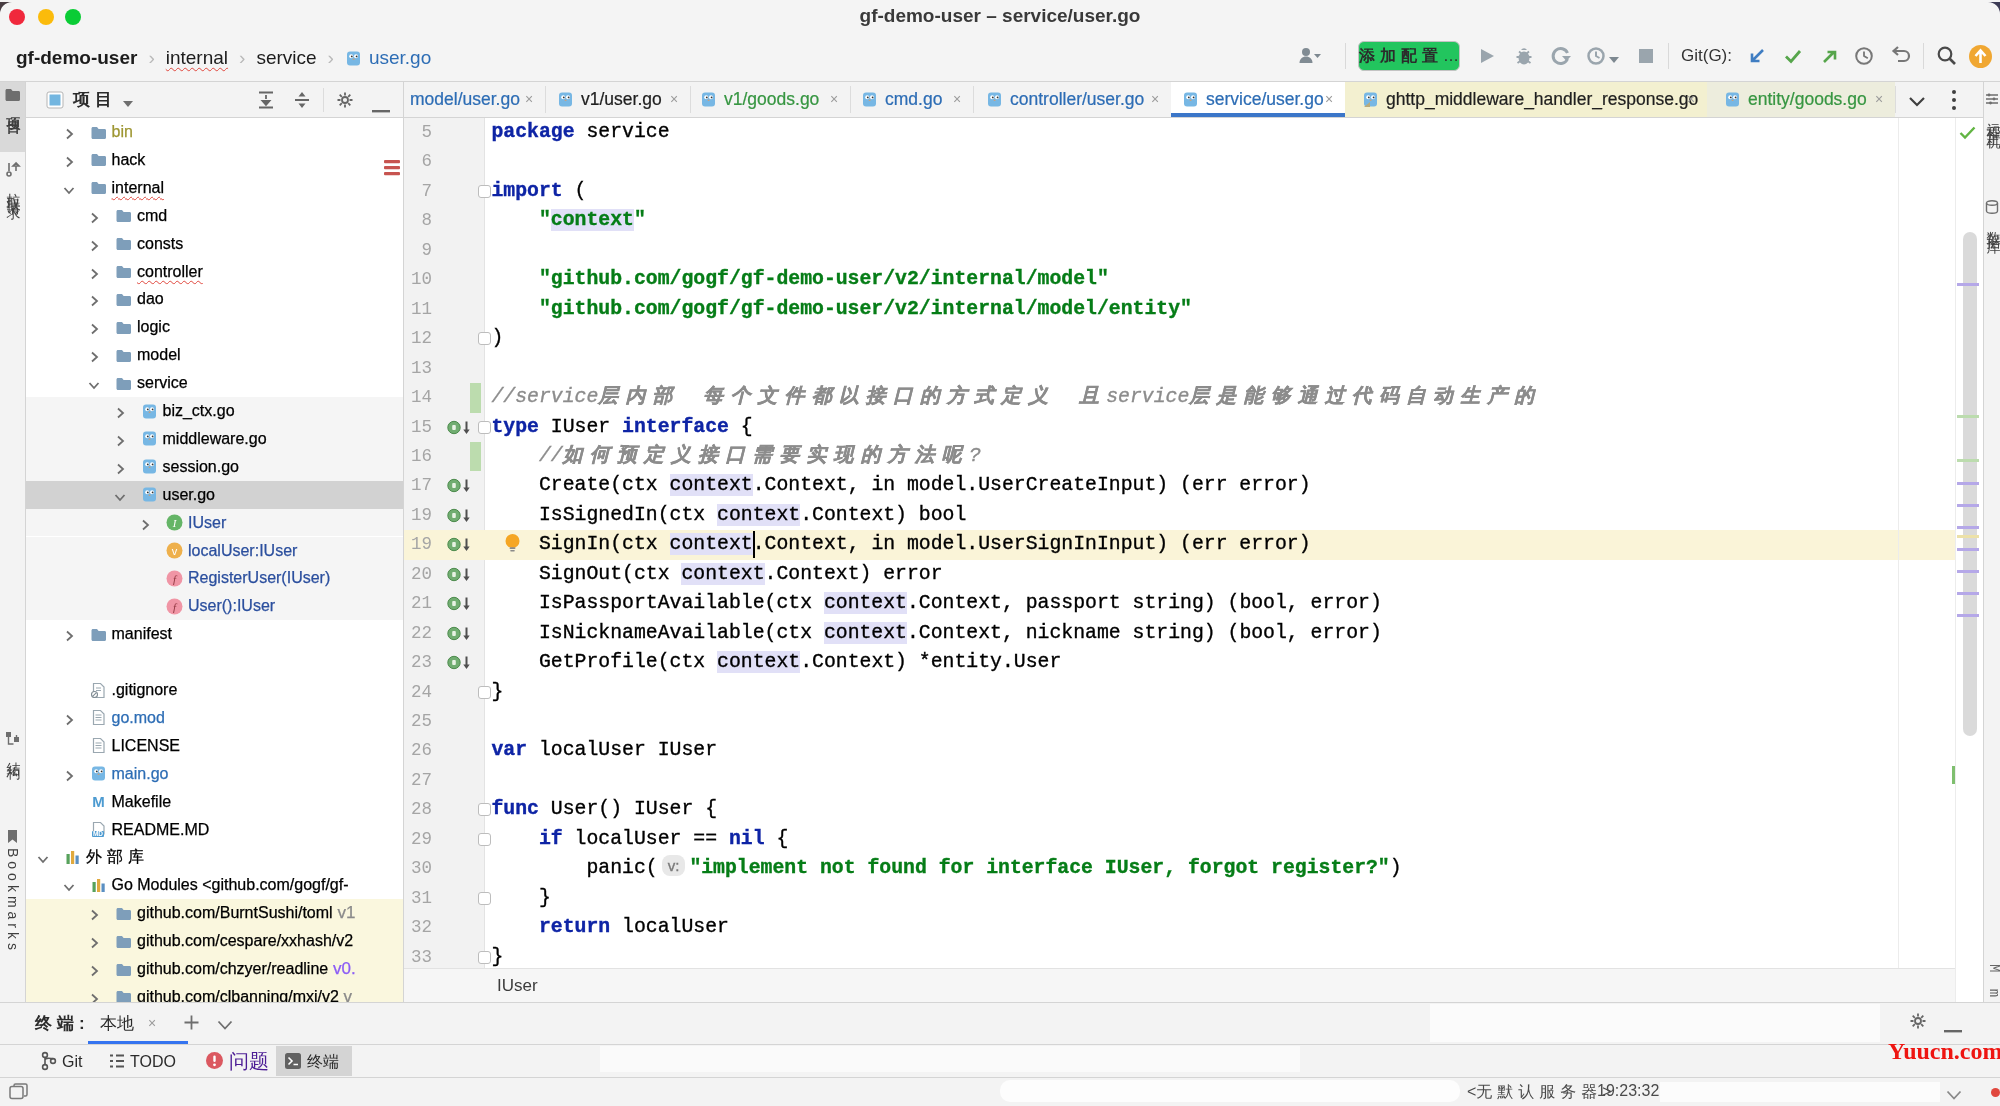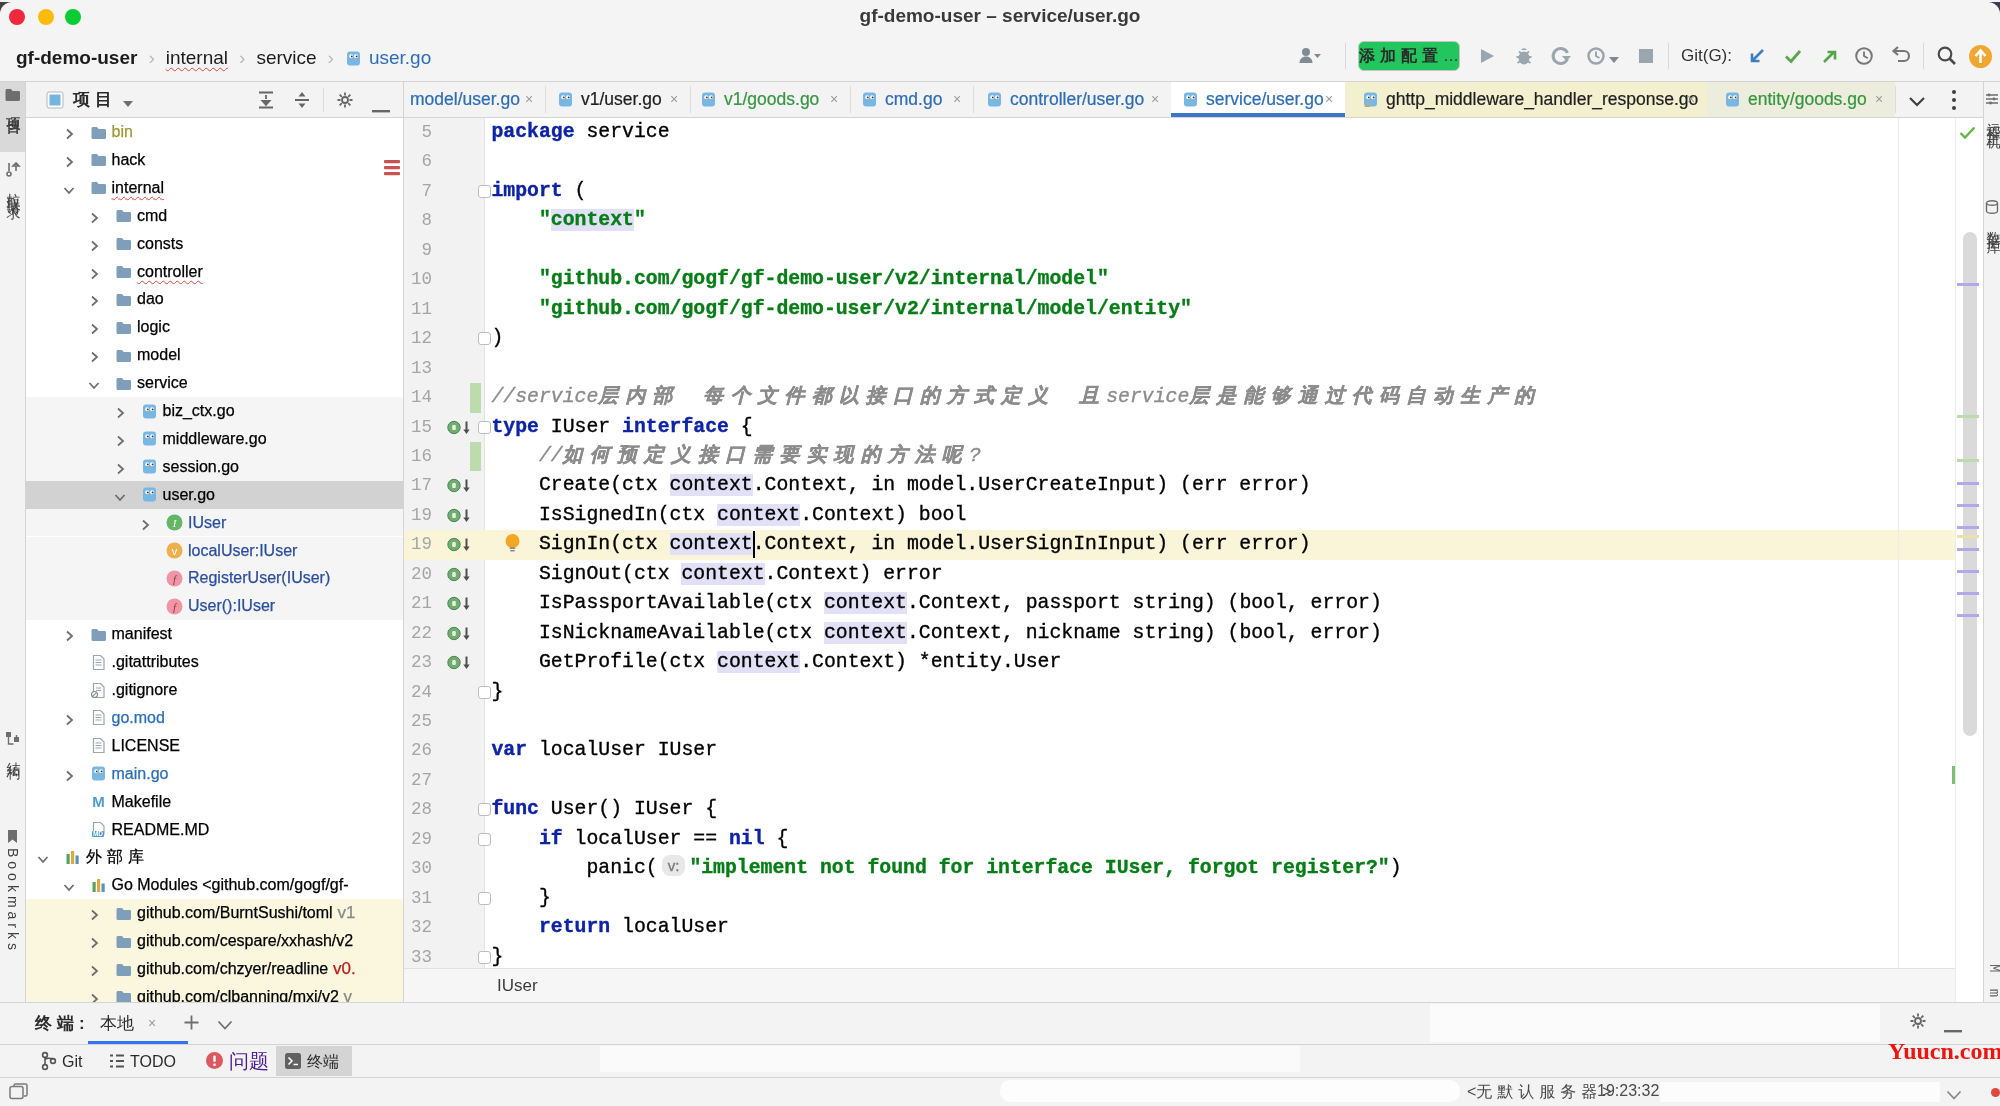--- a/index.html
+++ b/index.html
@@ -423,27 +423,20 @@
       </div>
 <div class="abs" style="left:0;top:502.2px;width:377px;height:27.9px;">
         <div class="abs" style="left:36.5px;top:8px"><svg width="12" height="12" viewBox="0 0 12 12">
             <path d="M4 1.5 L9 6 L4 10.5" stroke="#6e6e6e" stroke-width="1.8" fill="none"></path>
           </svg></div>
         <div class="ticon" style="left:63.5px"><svg width="17" height="17" viewBox="0 0 17 17">
             <path d="M1.5 4.5 c0-.8.6-1.5 1.5-1.5 h4 l1.6 2 h6 c.8 0 1.4.6 1.4 1.4 v7 c0 .8-.6 1.5-1.4 1.5 H3 c-.9 0-1.5-.7-1.5-1.5 z" fill="#7e9eba"></path>
           </svg></div>
         <div class="ttext " style="left:85.5px">manifest</div>
       </div>
-<div class="abs" style="left:0;top:530.1px;width:377px;height:27.9px;">
-        <div class="ticon" style="left:63.5px"><svg width="17" height="17" viewBox="0 0 17 17">
-            <path d="M3.5 1.5 h7 l3.5 3.5 v10.5 h-10.5 z" fill="#fff" stroke="#9aa7b0" stroke-width="1.2"></path>
-            <path d="M5.5 6 h6 M5.5 8.5 h6 M5.5 11 h6" stroke="#9aa7b0" stroke-width="1.1"></path>
-          </svg></div>
-        <div class="ttext " style="left:85.5px">.gitattributes</div>
-      </div>
 <div class="abs" style="left:0;top:558.0px;width:377px;height:27.9px;">
         <div class="ticon" style="left:63.5px"><svg width="17" height="17" viewBox="0 0 17 17">
             <path d="M3.5 1.5 h7 l3.5 3.5 v10.5 h-10.5 z" fill="#fff" stroke="#9aa7b0" stroke-width="1.2"></path>
             <path d="M6 6 h5 M6 8.5 h5" stroke="#9aa7b0" stroke-width="1.1"></path>
             <circle cx="4.5" cy="12.5" r="3" fill="#fff" stroke="#7f8b93" stroke-width="1.1"></circle>
             <path d="M2.6 14.4 l3.8-3.8" stroke="#7f8b93" stroke-width="1.1"></path>
           </svg></div>
         <div class="ttext " style="left:85.5px">.gitignore</div>
       </div>
 <div class="abs" style="left:0;top:585.9px;width:377px;height:27.9px;">
@@ -531,21 +524,21 @@
           </svg></div>
         <div class="ttext " style="left:111.0px">github.com/cespare/xxhash/v2</div>
       </div>
 <div class="abs" style="left:0;top:837.0px;width:377px;height:27.9px;background:#faf7de;">
         <div class="abs" style="left:62.0px;top:8px"><svg width="12" height="12" viewBox="0 0 12 12">
             <path d="M4 1.5 L9 6 L4 10.5" stroke="#6e6e6e" stroke-width="1.8" fill="none"></path>
           </svg></div>
         <div class="ticon" style="left:89.0px"><svg width="17" height="17" viewBox="0 0 17 17">
             <path d="M1.5 4.5 c0-.8.6-1.5 1.5-1.5 h4 l1.6 2 h6 c.8 0 1.4.6 1.4 1.4 v7 c0 .8-.6 1.5-1.4 1.5 H3 c-.9 0-1.5-.7-1.5-1.5 z" fill="#7e9eba"></path>
           </svg></div>
-        <div class="ttext " style="left:111.0px">github.com/chzyer/readline<span style="color:#b91c1c;font-size:17px"> v0.</span></div>
+        <div class="ttext " style="left:111.0px">github.com/chzyer/readline<span style="color:#8b5cf6;font-size:17px"> v0.</span></div>
       </div>
 <div class="abs" style="left:0;top:864.9px;width:377px;height:27.9px;background:#faf7de;">
         <div class="abs" style="left:62.0px;top:8px"><svg width="12" height="12" viewBox="0 0 12 12">
             <path d="M4 1.5 L9 6 L4 10.5" stroke="#6e6e6e" stroke-width="1.8" fill="none"></path>
           </svg></div>
         <div class="ticon" style="left:89.0px"><svg width="17" height="17" viewBox="0 0 17 17">
             <path d="M1.5 4.5 c0-.8.6-1.5 1.5-1.5 h4 l1.6 2 h6 c.8 0 1.4.6 1.4 1.4 v7 c0 .8-.6 1.5-1.4 1.5 H3 c-.9 0-1.5-.7-1.5-1.5 z" fill="#7e9eba"></path>
           </svg></div>
         <div class="ttext " style="left:111.0px">github.com/clbanning/mxj/v2<span style="color:#8a8a8a;font-size:17px"> v</span></div>
       </div>

